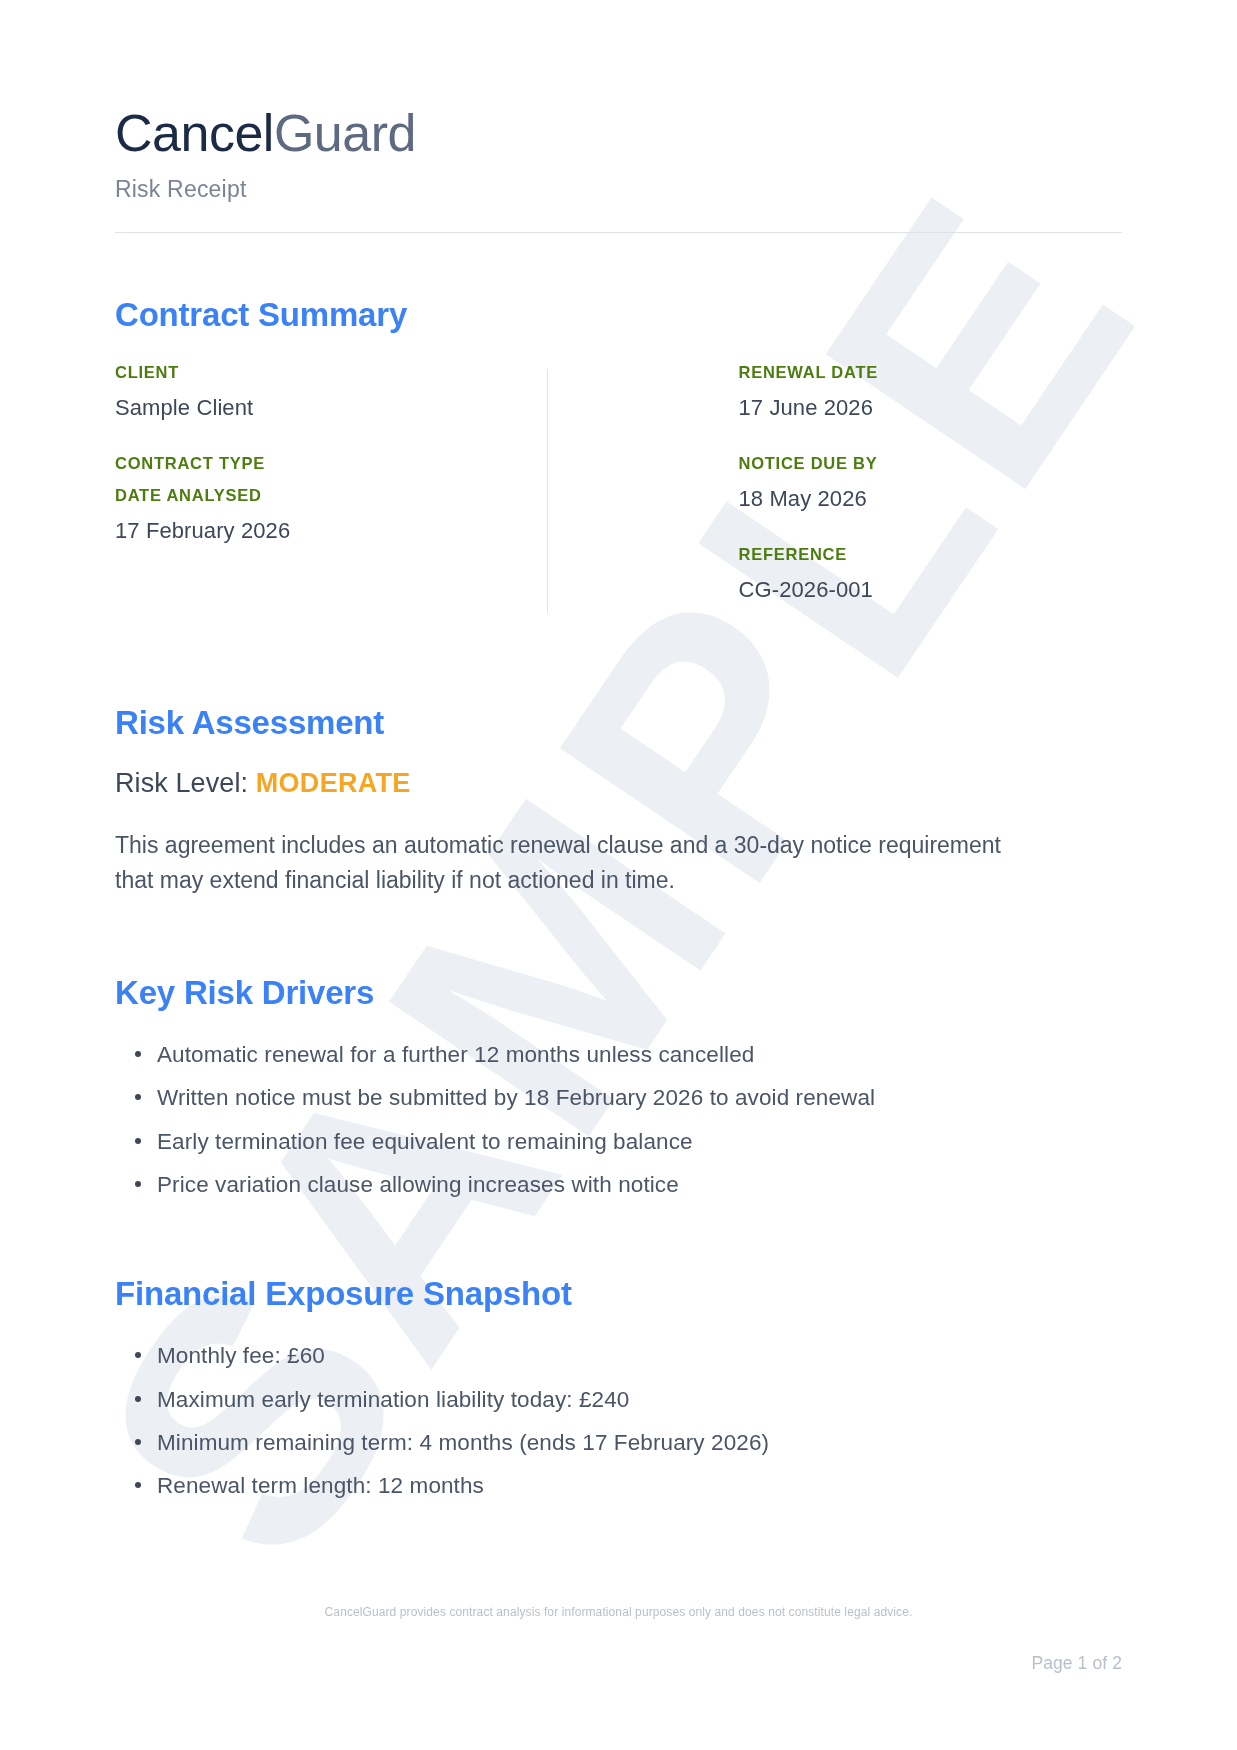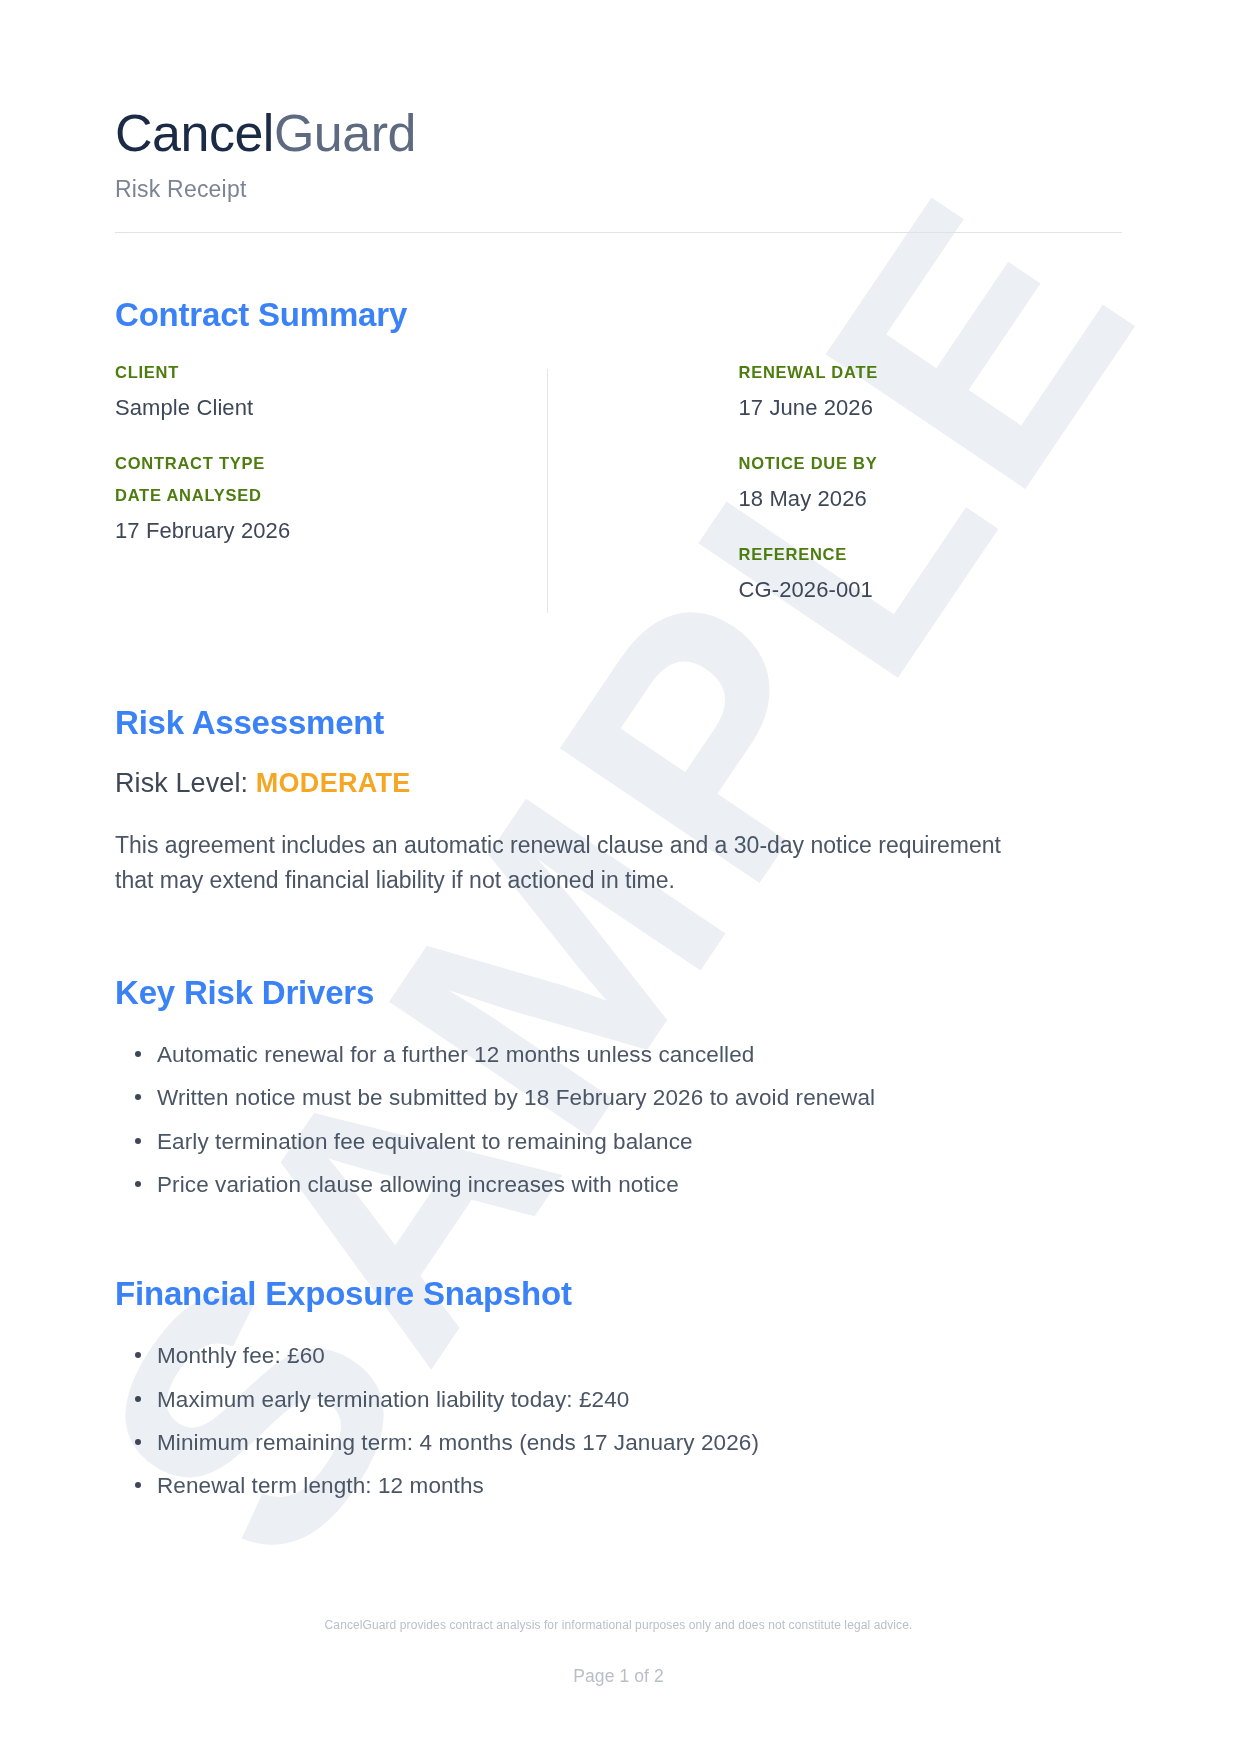--- a/index.html
+++ b/index.html
@@ -193,22 +193,22 @@
     font-weight: 300;
     color: #b9bfc9;
     text-align: center;
     margin: 0;
     letter-spacing: 0.1px;
   }
   .footer-page {
     font-size: 17.5px;
     font-weight: 300;
     color: #b9bfc9;
-    text-align: center;
-    margin: 34px 0 3px 0;
+    text-align: right;
+    margin: 34px 0 16px 0;
     letter-spacing: 0.1px;
   }
 </style>
 </head>
 <body>
 
 <div class="page">
 
   <div class="watermark-layer">
     <div class="watermark-text">SAMPLE</div>
@@ -267,21 +267,21 @@
       <li>Automatic renewal for a further 12 months unless cancelled</li>
       <li>Written notice must be submitted by 18 February 2026 to avoid renewal</li>
       <li>Early termination fee equivalent to remaining balance</li>
       <li>Price variation clause allowing increases with notice</li>
     </ul>
 
     <h2 class="section-title sec-financial">Financial Exposure Snapshot</h2>
     <ul class="bullet-list">
       <li>Monthly fee: £60</li>
       <li>Maximum early termination liability today: £240</li>
-      <li>Minimum remaining term: 4 months (ends 17 January 2026)</li>
+      <li>Minimum remaining term: 4 months (ends 17 February 2026)</li>
       <li>Renewal term length: 12 months</li>
     </ul>
 
   </div>
 
   <div class="doc-footer">
     <p class="footer-disclaimer">CancelGuard provides contract analysis for informational purposes only and does not constitute legal advice.</p>
     <p class="footer-page">Page 1 of 2</p>
   </div>
 

